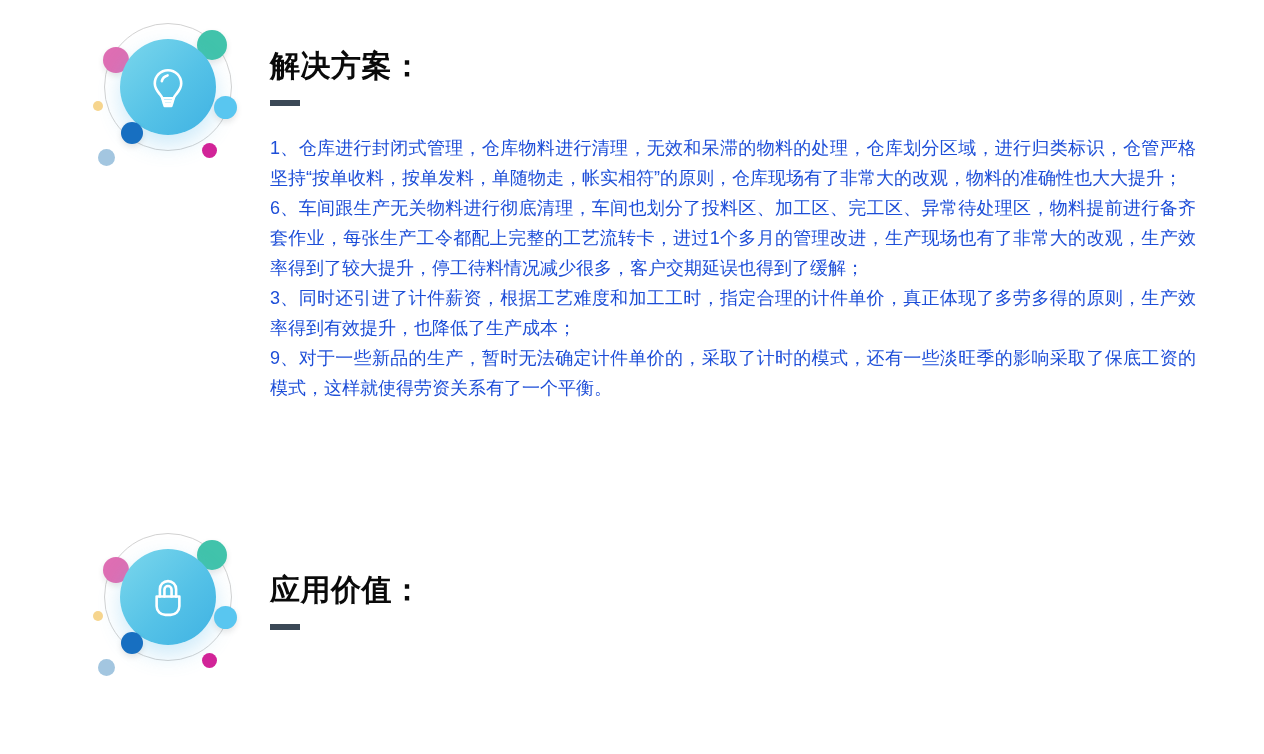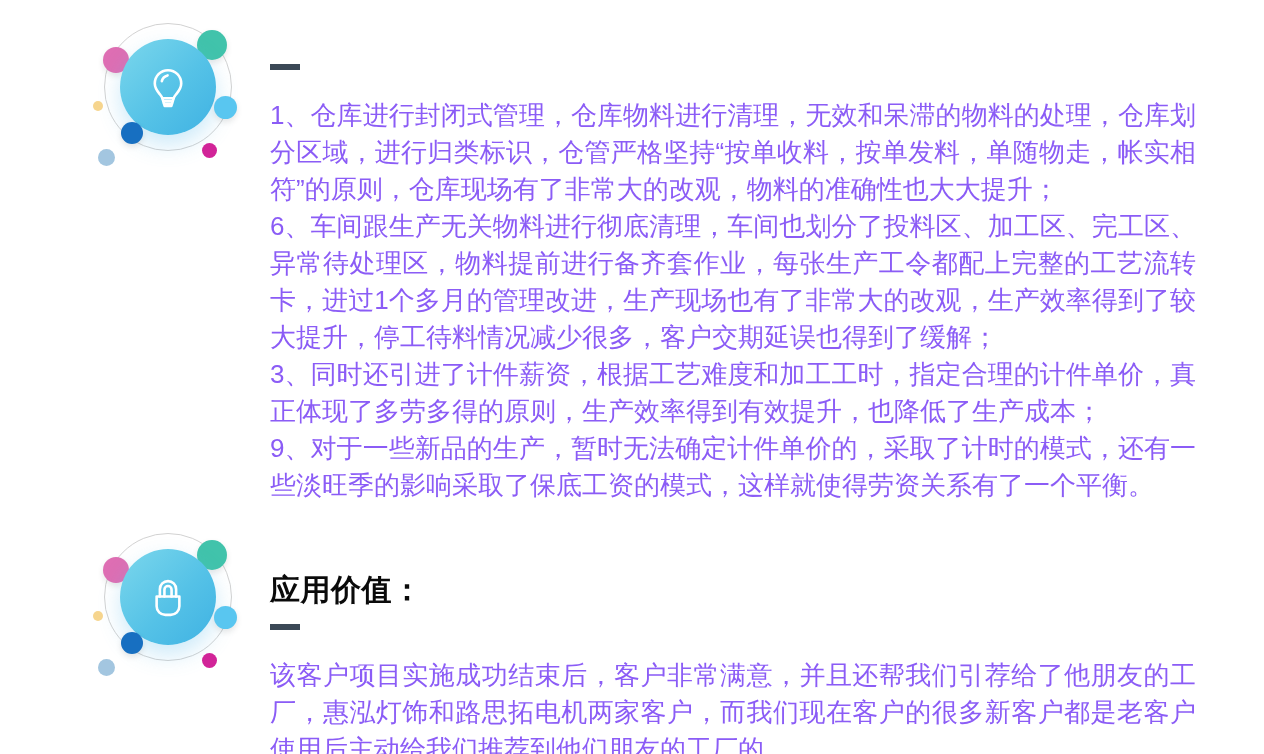--- a/index.html
+++ b/index.html
@@ -41,21 +41,21 @@
   .col-sec2 { top: 572px; }
   .section-title {
     font-size: 30px; line-height: 36px; font-weight: 700; color: #0a0a0a;
     letter-spacing: 0.5px;
   }
   .title-underline {
     width: 30px; height: 6px; background: #3b4856; margin-top: 16px;
   }
   .paragraphs { margin-top: 27px; }
   .paragraphs p {
-    font-size: 26px; line-height: 37px; color: #8b5cf6;
+    font-size: 18px; line-height: 30px; color: #1d4ed8;
     text-align: justify; text-justify: inter-ideograph;
   }
 </style>
 </head>
 <body>
 
 <div class="canvas">
 
   <div class="icon-cluster cluster-sec1">
     <div class="ring"></div>
@@ -71,20 +71,21 @@
       </svg>
     </div>
     <div class="dot dot-yellow"></div>
     <div class="dot dot-darkblue"></div>
     <div class="dot dot-steelblue"></div>
     <div class="dot dot-skyblue"></div>
     <div class="dot dot-magenta"></div>
   </div>
 
   <div class="section-col col-sec1">
+    <div class="section-title">解决方案：</div>
     <div class="title-underline"></div>
     <div class="paragraphs">
       <p>1、仓库进行封闭式管理，仓库物料进行清理，无效和呆滞的物料的处理，仓库划分区域，进行归类标识，仓管严格坚持“按单收料，按单发料，单随物走，帐实相符”的原则，仓库现场有了非常大的改观，物料的准确性也大大提升；</p>
       <p>6、车间跟生产无关物料进行彻底清理，车间也划分了投料区、加工区、完工区、异常待处理区，物料提前进行备齐套作业，每张生产工令都配上完整的工艺流转卡，进过1个多月的管理改进，生产现场也有了非常大的改观，生产效率得到了较大提升，停工待料情况减少很多，客户交期延误也得到了缓解；</p>
       <p>3、同时还引进了计件薪资，根据工艺难度和加工工时，指定合理的计件单价，真正体现了多劳多得的原则，生产效率得到有效提升，也降低了生产成本；</p>
       <p>9、对于一些新品的生产，暂时无法确定计件单价的，采取了计时的模式，还有一些淡旺季的影响采取了保底工资的模式，这样就使得劳资关系有了一个平衡。</p>
     </div>
   </div>
 
   <div class="icon-cluster cluster-sec2">
@@ -101,18 +102,15 @@
     <div class="dot dot-yellow"></div>
     <div class="dot dot-darkblue"></div>
     <div class="dot dot-steelblue"></div>
     <div class="dot dot-skyblue"></div>
     <div class="dot dot-magenta"></div>
   </div>
 
   <div class="section-col col-sec2">
     <div class="section-title">应用价值：</div>
     <div class="title-underline"></div>
-    <div class="paragraphs">
-      <p>该客户项目实施成功结束后，客户非常满意，并且还帮我们引荐给了他朋友的工厂，惠泓灯饰和路思拓电机两家客户，而我们现在客户的很多新客户都是老客户使用后主动给我们推荐到他们朋友的工厂的。</p>
-    </div>
   </div>
 
 </div>
 
 </body></html>

